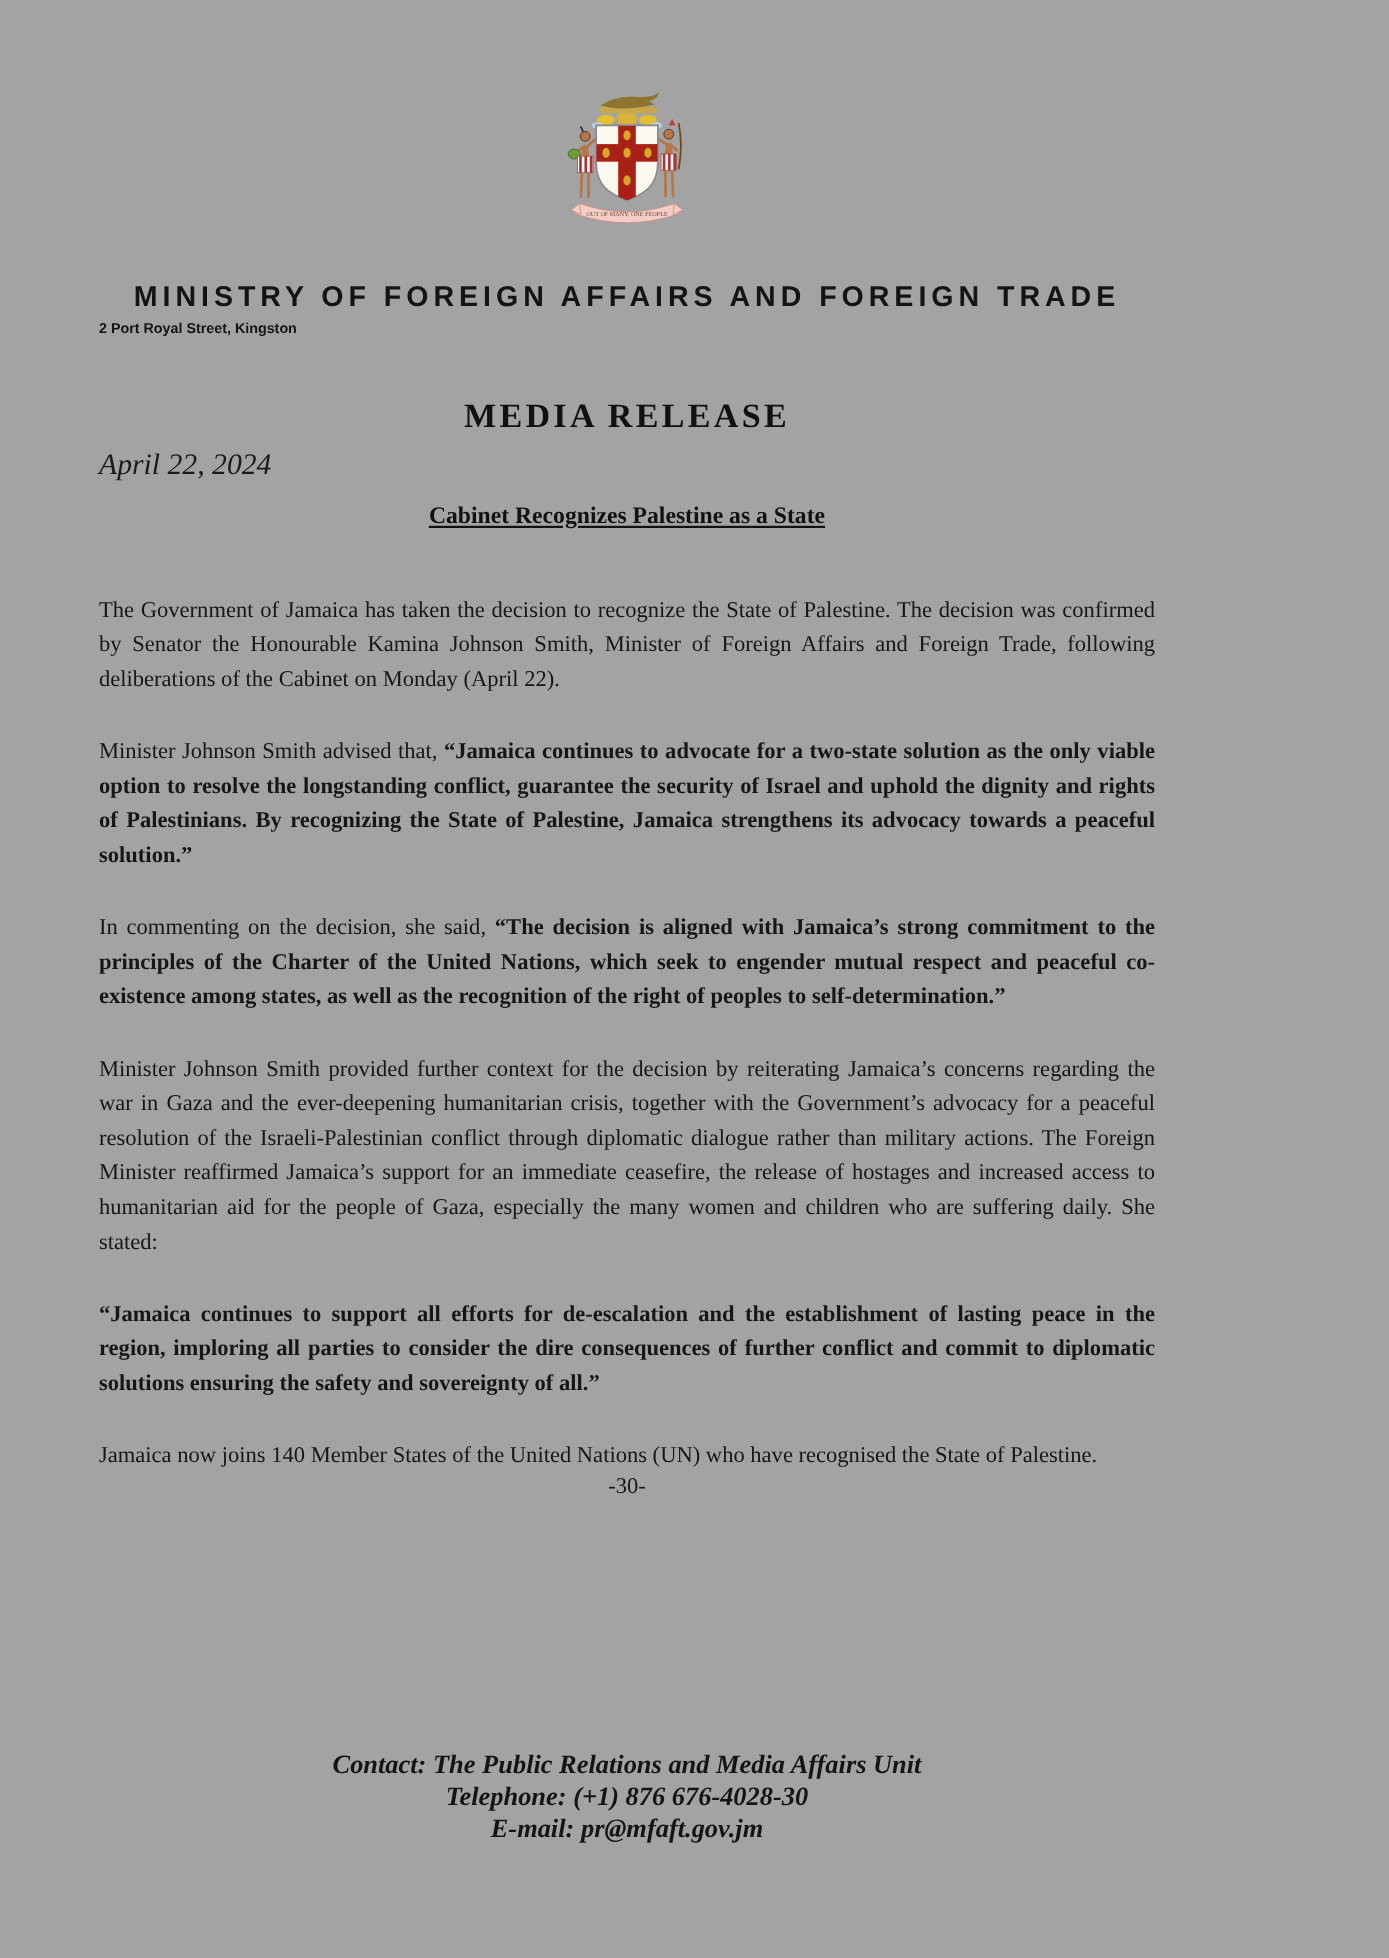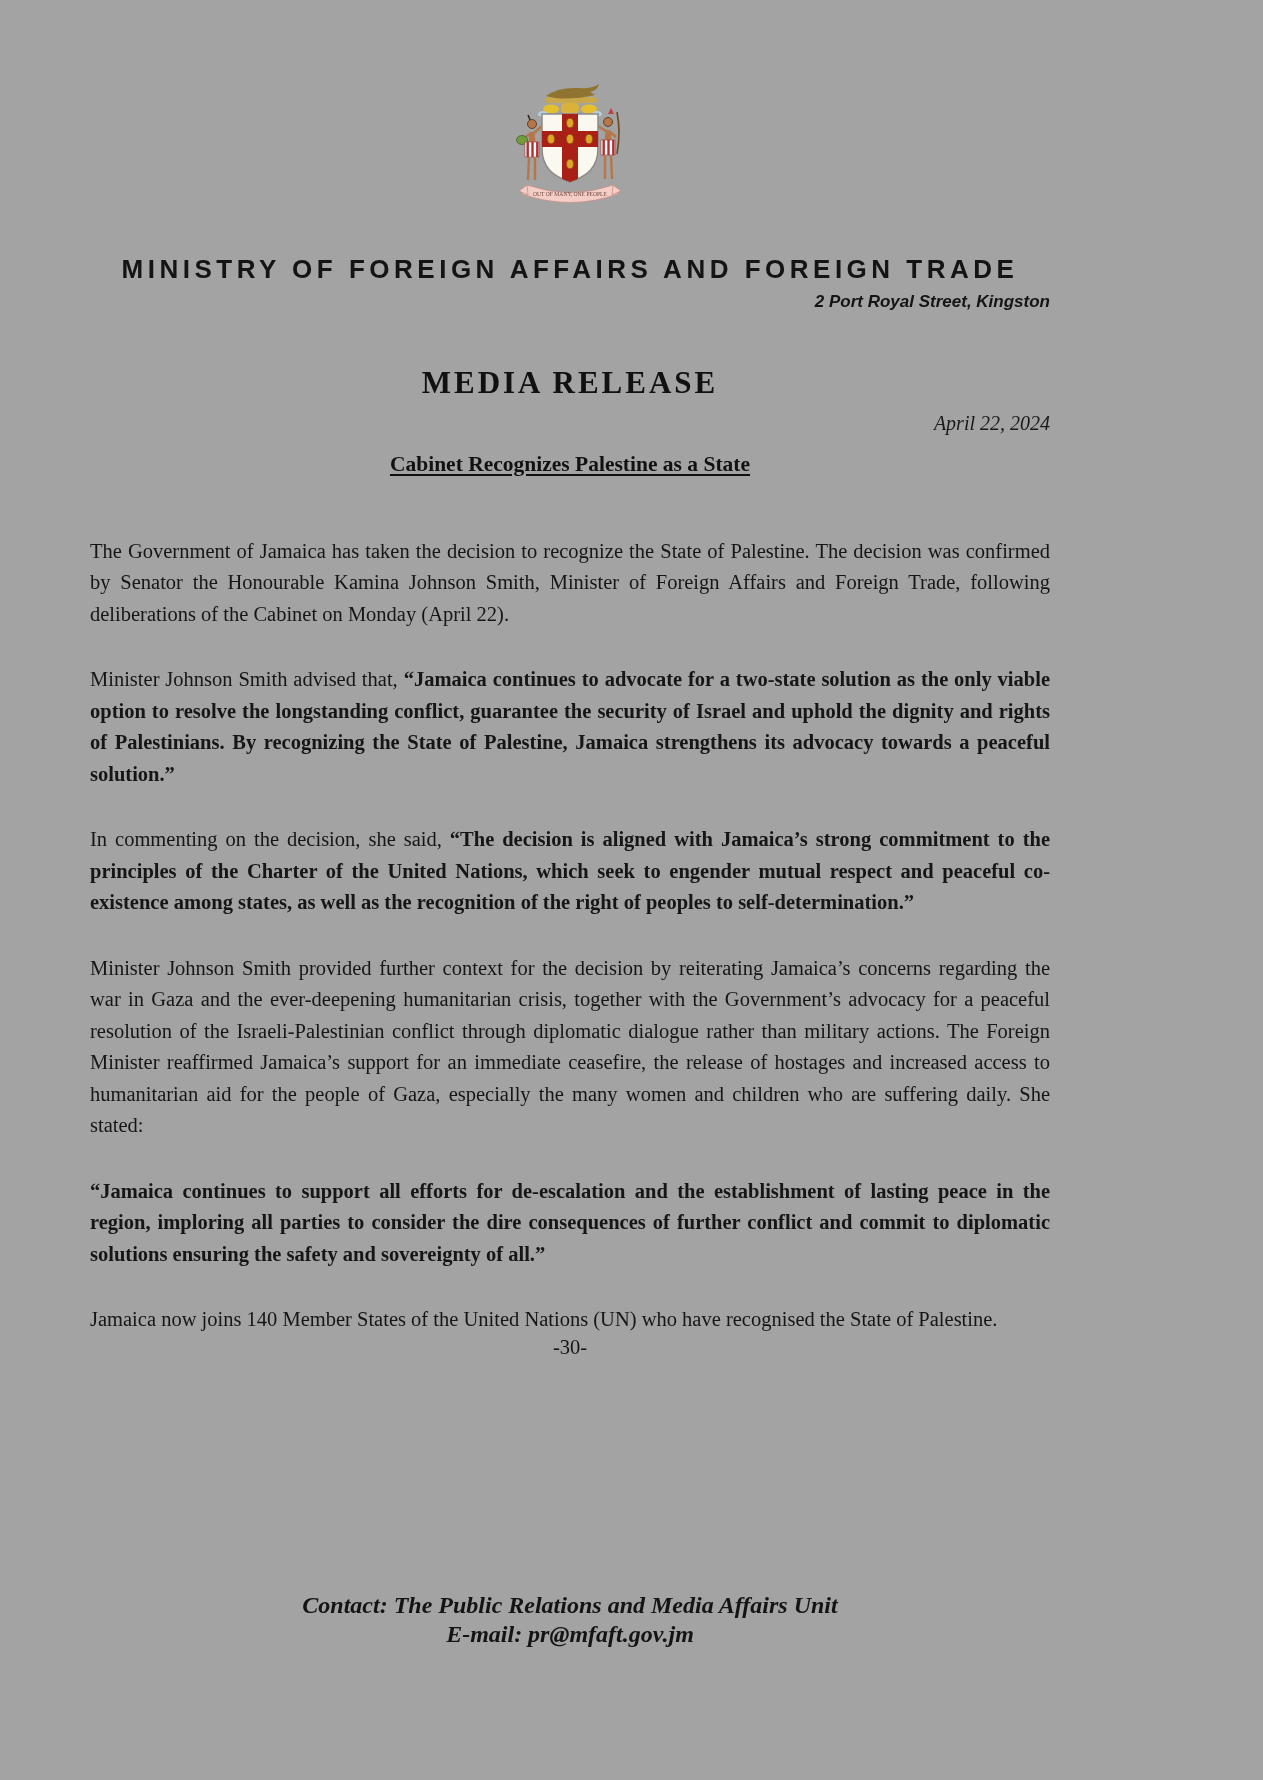--- a/index.html
+++ b/index.html
@@ -25,44 +25,42 @@
     text-align: center;
     font-family: "Liberation Sans", sans-serif;
     font-weight: 700;
     font-size: 26px;
     letter-spacing: 4.5px;
     line-height: 1.2;
     color: #141414;
   }
   .address {
     margin-top: 6px;
-    text-align: right;
+    text-align: left;
     font-family: "Liberation Sans", sans-serif;
     font-weight: 700;
-    font-size: 17px;
+    font-size: 13px;
     line-height: 1.25;
     color: #141414;
-    font-style: italic;
   }
   .media-release {
     margin-top: 52px;
     text-align: center;
     font-family: Liberation Serif, serif;
     font-weight: 800;
     font-size: 31px;
     letter-spacing: 3px;
     line-height: 1.2;
     color: #111;
   }
   .date {
     margin-top: 8px;
-    text-align: right;
     font-family: "Liberation Serif", serif;
     font-style: italic;
-    font-size: 20px;
+    font-size: 27px;
     line-height: 1.3;
     color: #1a1a1a;
   }
   .doc-title {
     margin-top: 14px;
     text-align: center;
     font-family: "Liberation Serif", serif;
     font-weight: 700;
     font-size: 21.5px;
     line-height: 1.35;
@@ -207,15 +205,16 @@
       </p>
       <p>
         <span>Jamaica now joins 140 Member States of the United Nations (UN) who have recognised the State of Palestine.</span>
       </p>
       <div class="end-mark">-30-</div>
     </div>
   </div>
 
   <div class="footer">
     <div>Contact: The Public Relations and Media Affairs Unit</div>
+    <div>Telephone: (+1) 876 676-4028-30</div>
     <div>E-mail: pr@mfaft.gov.jm</div>
   </div>
 </div>
 
 </body></html>

